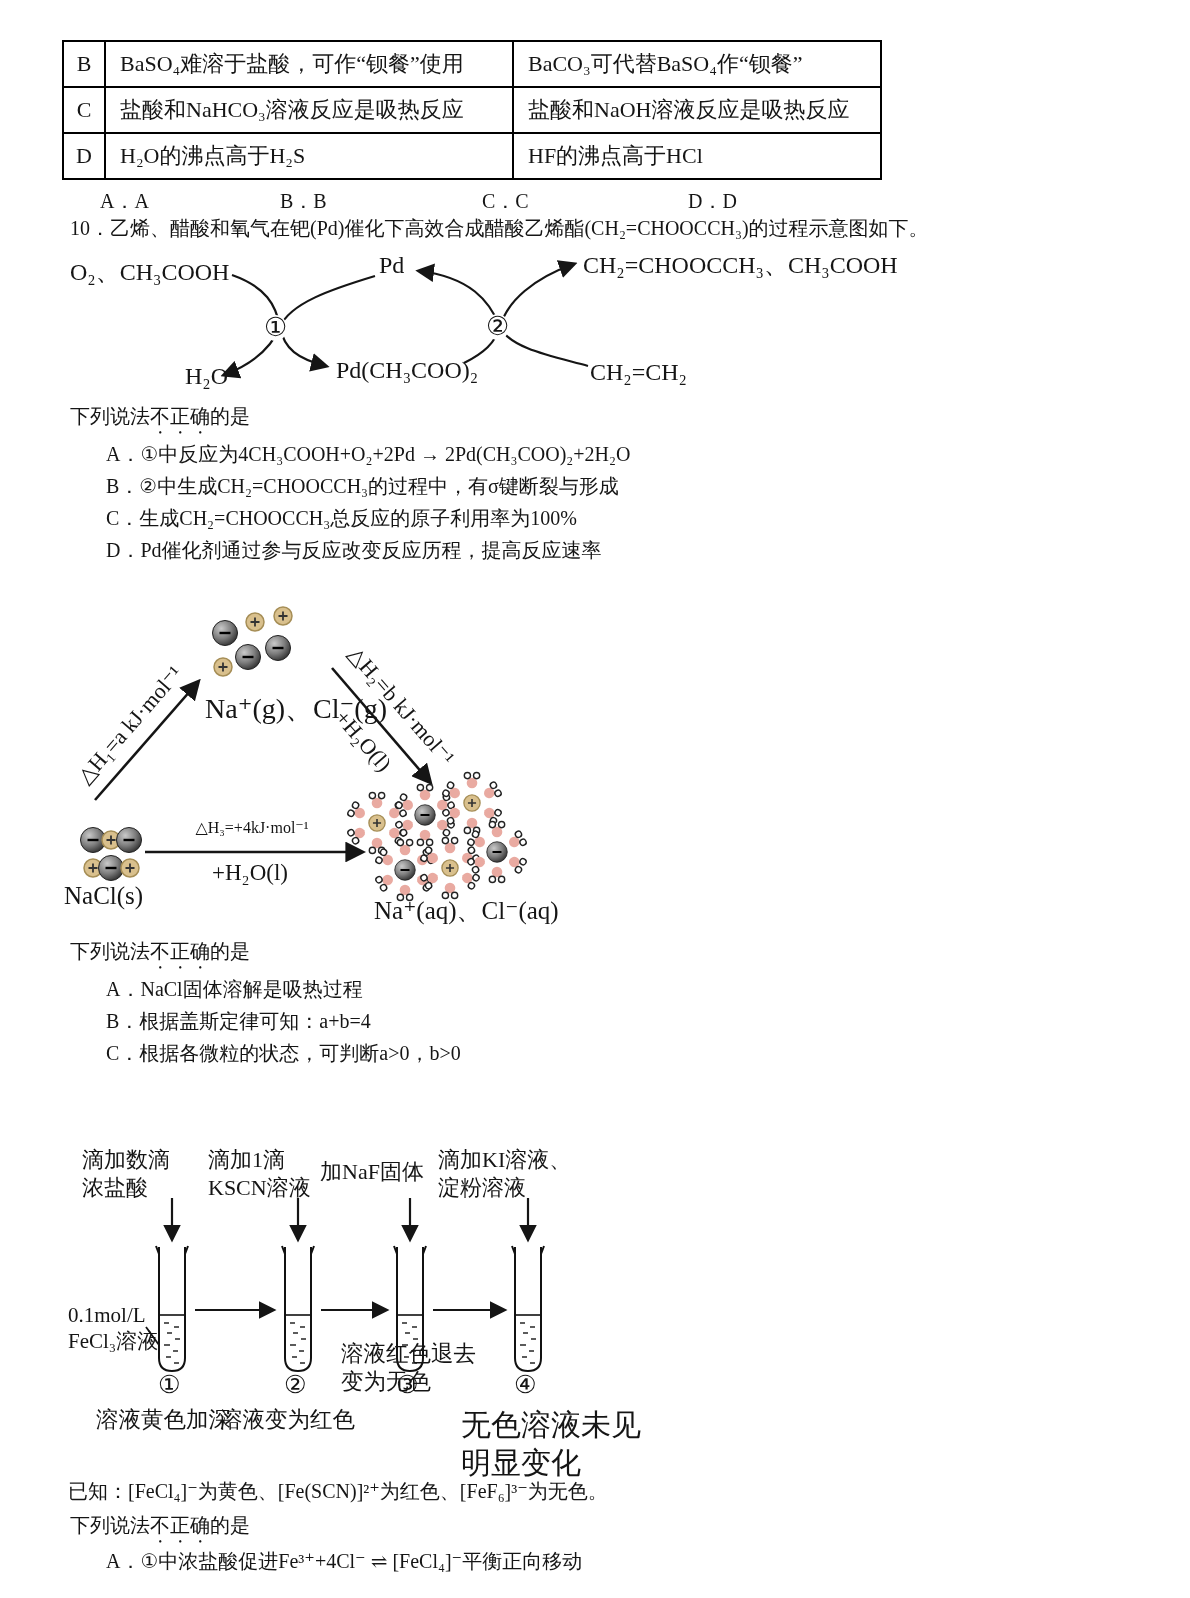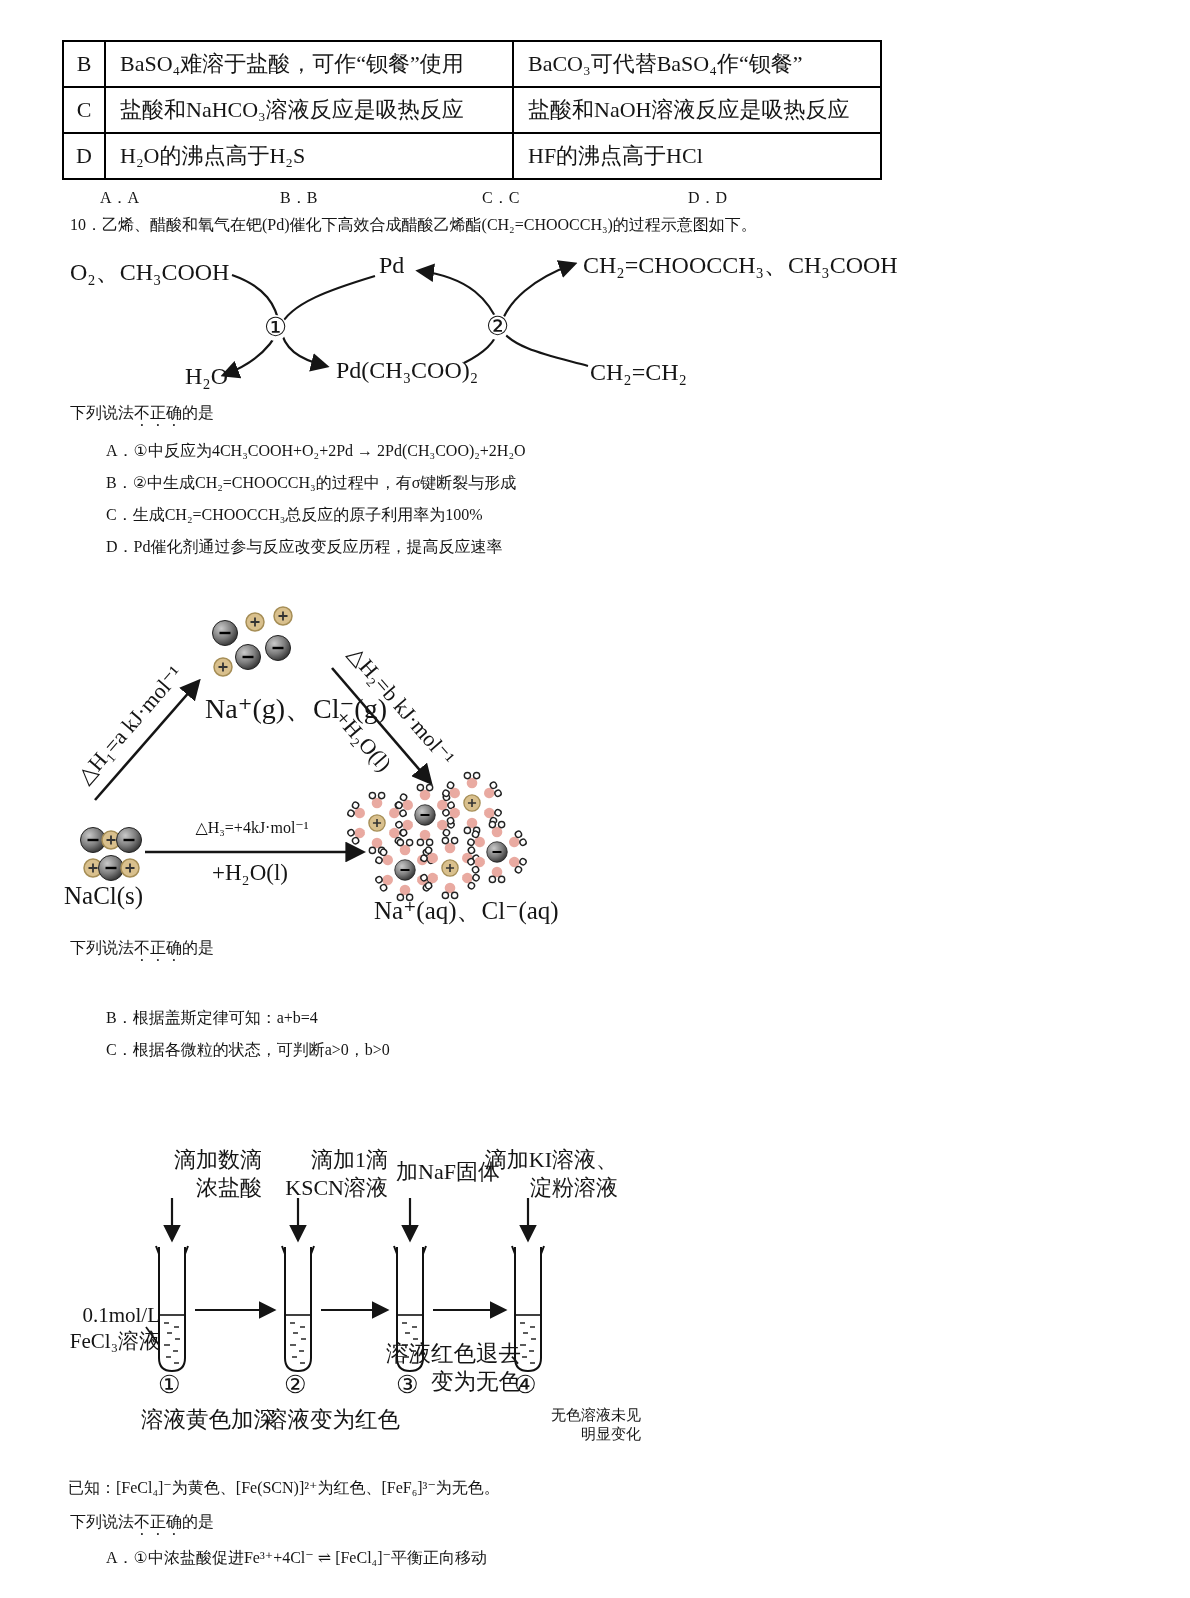--- a/index.html
+++ b/index.html
@@ -1,21 +1,21 @@
 <!DOCTYPE html>
 <html style="--anion: #6e6e6e; --cation: #d9c08d; --water: #e9aaa1; --ink: #151515;"><head>
 <meta charset="utf-8">
 <style>
   html,body{margin:0;padding:0;background:#e8e8e8;}
   .page{position:relative;width:1190px;height:1598px;background:#ffffff;overflow:hidden;
         font-family:"Liberation Serif","DejaVu Serif","DejaVu Sans",serif;color:#151515;}
   .abs{position:absolute;}
-  .txt{font-size:16px;line-height:1.3;white-space:nowrap;}
+  .txt{font-size:20px;line-height:1.3;white-space:nowrap;}
   .dlabel{font-size:24px;white-space:nowrap;}
-  .pre{white-space:pre-line;text-align:right;line-height:1.25;font-size:22px;}
+  .pre{white-space:pre-line;text-align:left;line-height:1.25;font-size:22px;}
   .rot{white-space:nowrap;font-size:22px;text-align:center;transform-origin:center center;}
   .circ{font-size:26px;line-height:1;background:#fff;border-radius:50%;display:inline-block;}
   .emph{-webkit-text-emphasis:filled dot #151515;-webkit-text-emphasis-position:under;
         text-emphasis:filled dot #151515;text-emphasis-position:under right;}
   table.cmp{position:absolute;left:62px;top:40px;border-collapse:collapse;table-layout:fixed;}
   table.cmp td{border:2px solid #000;height:44px;font-size:22px;padding:0 6px 0 14px;
                white-space:nowrap;overflow:hidden;}
   table.cmp td.c1{text-align:center;padding:0;}
   :root{--anion:#6e6e6e;--cation:#d9c08d;--water:#e9aaa1;--ink:#151515;}
   .wh{fill:#fff;stroke:#222;stroke-width:1.4;}
@@ -169,20 +169,21 @@
   <div class="rot abs" style="left:301px;top:693px;width:200px;transform:rotate(49deg)">△H₂=b kJ·mol⁻¹</div>
   <div class="rot abs" style="left:303px;top:728px;width:120px;transform:rotate(49deg)">+H₂O(l)</div>
   <div class="rot abs" style="left:152px;top:818px;width:200px;font-size:16px">△H₃=+4kJ·mol⁻¹</div>
   <div class="rot abs" style="left:190px;top:860px;width:120px;font-size:23px">+H₂O(l)</div>
   <div class="dlabel abs" style="left:64px;top:882px;font-size:25px">NaCl(s)</div>
   <div class="dlabel abs" style="left:374px;top:894px;font-size:25px">Na⁺(aq)、Cl⁻(aq)</div>
 
   <div class="txt abs" style="left:70px;top:938px">
     <span>下列说法</span><span class="emph">不正确</span><span>的是</span>
   </div>
+  <div class="txt abs" style="left:106px;top:976px">A．NaCl固体溶解是吸热过程</div>
   <div class="txt abs" style="left:106px;top:1008px">B．根据盖斯定律可知：a+b=4</div>
   <div class="txt abs" style="left:106px;top:1040px">C．根据各微粒的状态，可判断a&gt;0，b&gt;0</div>
 
 
   <div class="pre abs" style="left:82px;top:1146px;width:180px">滴加数滴
 浓盐酸</div>
   <div class="pre abs" style="left:208px;top:1146px;width:180px">滴加1滴
 KSCN溶液</div>
   <div class="pre abs" style="left:320px;top:1158px;width:180px">加NaF固体</div>
   <div class="pre abs" style="left:438px;top:1146px;width:180px">滴加KI溶液、
@@ -237,21 +238,21 @@
 
   <span class="circ abs" style="left:158px;top:1372px;font-size:25px">①</span>
   <span class="circ abs" style="left:284px;top:1372px;font-size:25px">②</span>
   <span class="circ abs" style="left:396px;top:1372px;font-size:25px">③</span>
   <span class="circ abs" style="left:514px;top:1372px;font-size:25px">④</span>
 
   <div class="pre abs" style="left:96px;top:1406px;width:180px;font-size:22.5px">溶液黄色加深</div>
   <div class="pre abs" style="left:220px;top:1406px;width:180px;font-size:22.5px">溶液变为红色</div>
   <div class="pre abs" style="left:341px;top:1340px;width:180px;font-size:22.5px">溶液红色退去
 变为无色</div>
-  <div class="pre abs" style="left:461px;top:1406px;width:180px;font-size:15px">无色溶液未见
+  <div class="pre abs" style="left:461px;top:1406px;width:180px;font-size:30px">无色溶液未见
 明显变化</div>
 
   <div class="txt abs" style="left:68px;top:1478px">已知：[FeCl₄]⁻为黄色、[Fe(SCN)]²⁺为红色、[FeF₆]³⁻为无色。</div>
   <div class="txt abs" style="left:70px;top:1512px">
     <span>下列说法</span><span class="emph">不正确</span><span>的是</span>
   </div>
   <div class="txt abs" style="left:106px;top:1548px">A．①中浓盐酸促进Fe³⁺+4Cl⁻ ⇌ [FeCl₄]⁻平衡正向移动</div>
 
 </div>
 

